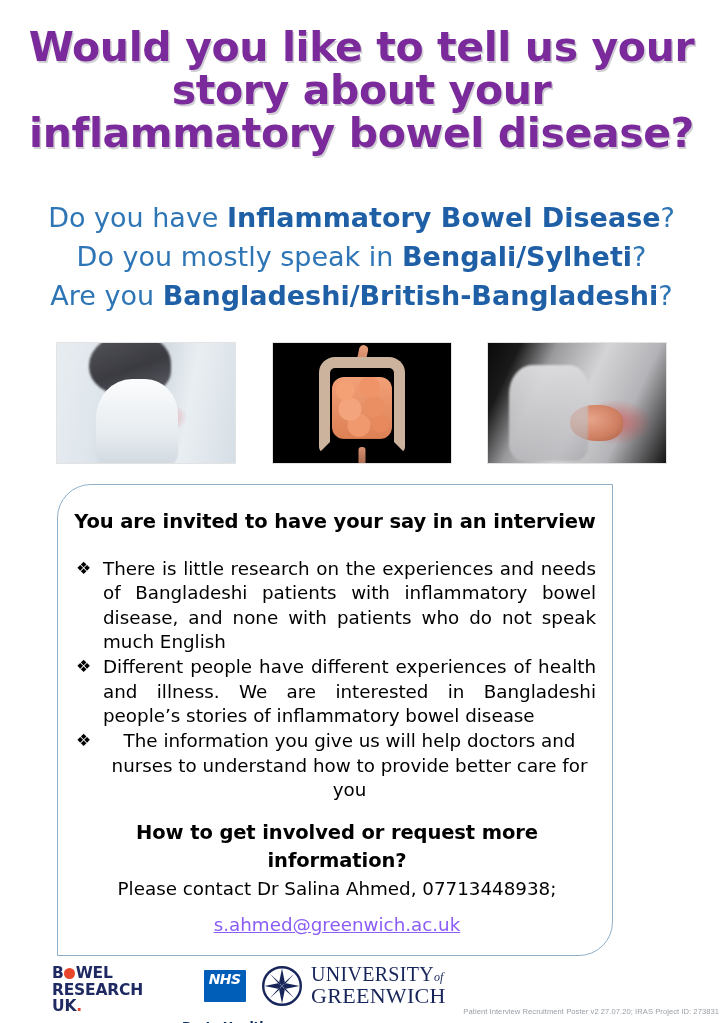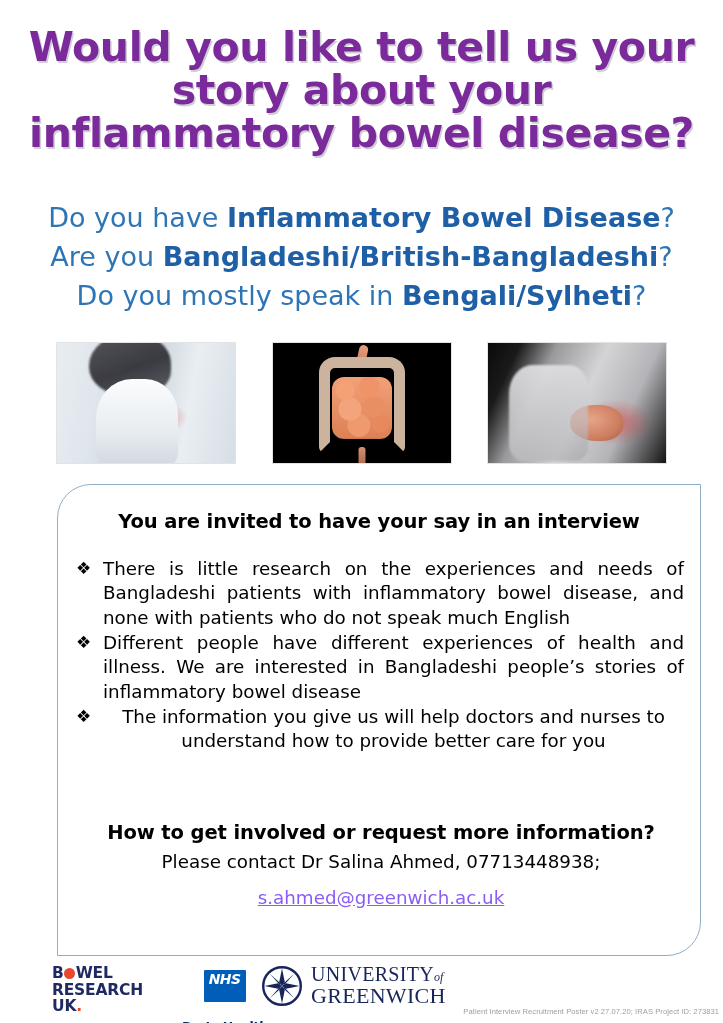--- a/index.html
+++ b/index.html
@@ -160,21 +160,21 @@
     background: linear-gradient(150deg, rgba(245,245,247,.85), rgba(160,160,165,.6));
     border-radius: 30% 24% 16% 18%;
     filter: blur(1px);
   }
 
   
   .invite-box {
     position: absolute;
     left: 57px;
     top: 484px;
-    width: 644px;
+    width: 556px;
     height: 472px;
     box-sizing: border-box;
     border: 1.2px solid #8FAFC9;
     border-radius: 34px 0 34px 0;
     background: #ffffff;
   }
 
   .invite-heading {
     position: absolute;
     left: 0; right: 0;
@@ -353,22 +353,22 @@
     padding-left: 16px;
   }
 </style>
 </head>
 <body>
 
 <div class="poster-title">Would you like to tell us your story about your inflammatory bowel disease?</div>
 
 <div class="subtitle">
   <span class="q"><span>Do you have </span><b>Inflammatory Bowel Disease</b><span>?</span></span>
+  <span class="q"><span>Do you mostly speak in </span><b>Bengali/Sylheti</b><span>?</span></span>
   <span class="q"><span>Are you </span><b>Bangladeshi/British-Bangladeshi</b><span>?</span></span>
-  <span class="q"><span>Do you mostly speak in </span><b>Bengali/Sylheti</b><span>?</span></span>
 </div>
 
 <div class="photo-strip">
   <div class="photo photo-1"></div>
   <div class="photo photo-2">
     <div class="gut">
       <div class="app"></div>
       <div class="frame"></div>
       <div class="coils"></div>
       <div class="stem"></div>

